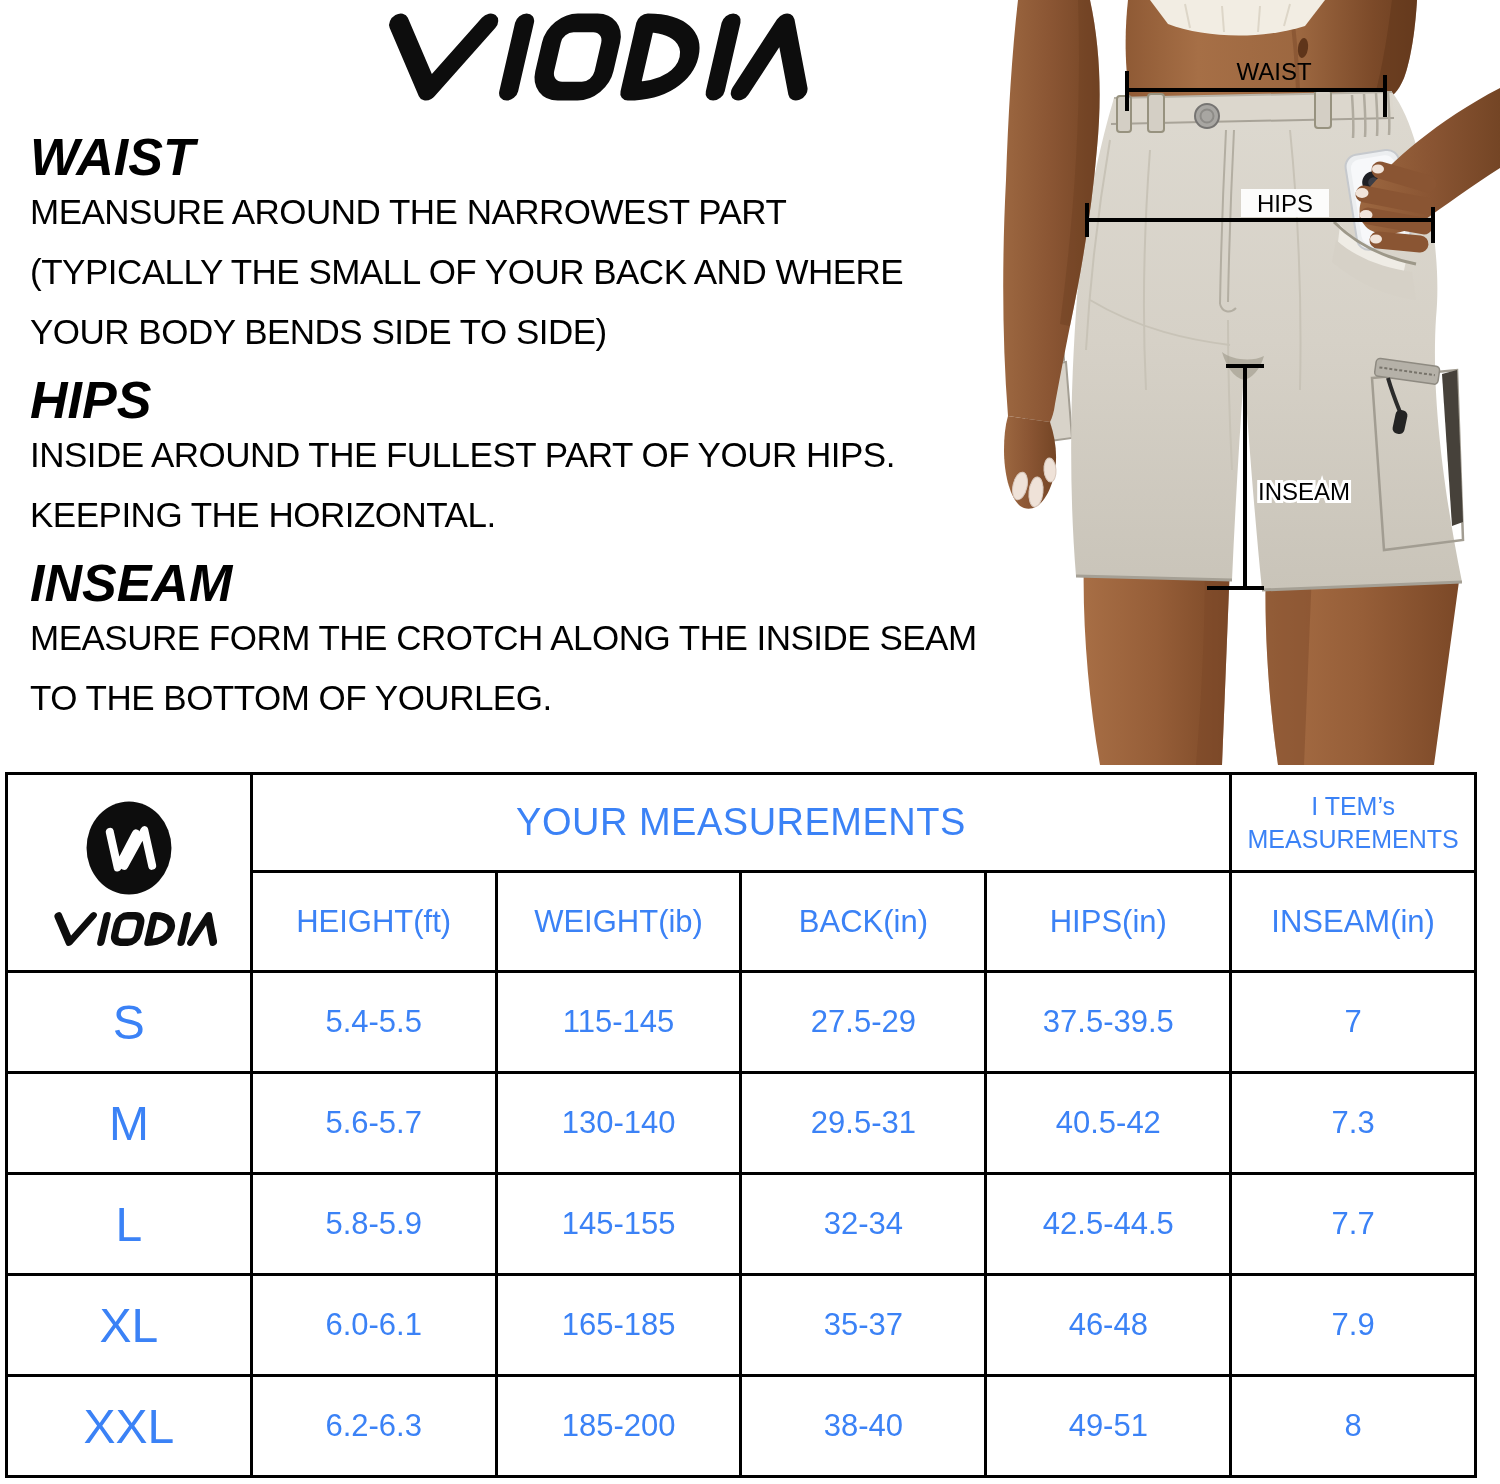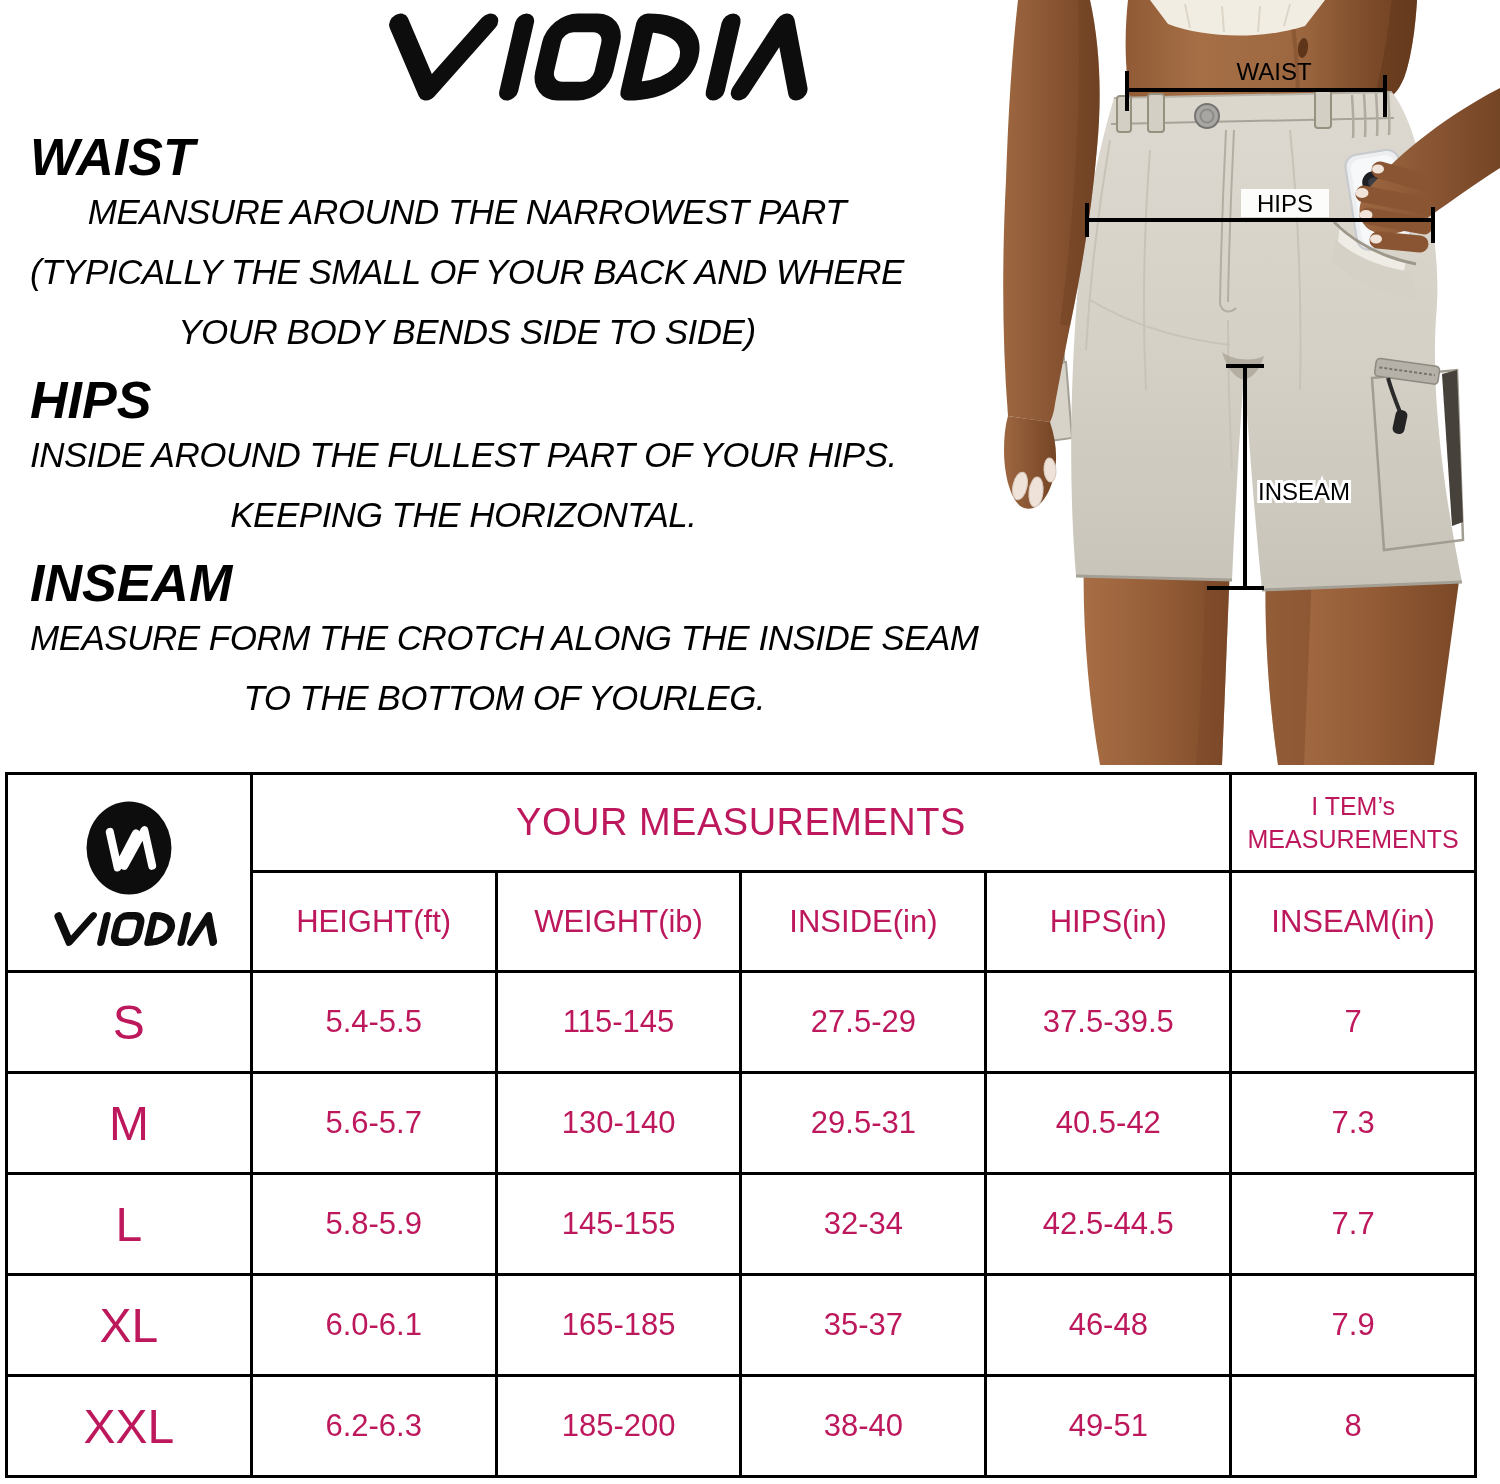--- a/index.html
+++ b/index.html
@@ -5,31 +5,31 @@
   html,body{margin:0;padding:0;background:#fff;}
   .canvas{position:relative;width:1500px;height:1484px;background:#fff;overflow:hidden;
           font-family:"Liberation Sans",sans-serif;color:#000;}
 
   
   .logo-top{position:absolute;left:352px;top:6px;width:458px;height:102px;}
 
   
   .instr{position:absolute;left:30px;white-space:nowrap;}
   .instr-h{margin:0;font-style:italic;font-weight:700;font-size:52px;line-height:50px;letter-spacing:0;}
-  .instr-l{font-style:italic;font-weight:400;font-size:35px;line-height:60px;letter-spacing:-0.5px;text-align:center;}
+  .instr-l{font-weight:400;font-size:35px;line-height:60px;letter-spacing:-0.5px;}
   .sec-waist{top:132px;} .sec-hips{top:375px;} .sec-inseam{top:558px;}
 
   
   .figure{position:absolute;left:960px;top:0;width:540px;height:765px;}
   .figure svg{display:block;width:540px;height:765px;}
   .ann-text{font-family:"Liberation Sans",sans-serif;font-size:24px;fill:#000;}
 
   
   .size-table{position:absolute;left:5px;top:772px;width:1472px;border-collapse:collapse;
-              table-layout:fixed;background:#fff;color:#be185d;}
+              table-layout:fixed;background:#fff;color:#3b82f6;}
   .size-table td,.size-table th{border:3px solid #000;padding:0;text-align:center;
               vertical-align:middle;font-weight:400;}
   .row-group{height:98px;} .row-cols{height:100px;}
   .size-table tbody tr{height:101px;}
   .group-header{font-size:38px;letter-spacing:0.5px;}
   .item-header{font-size:25px;line-height:33px;}
   .col-header{font-size:31px;margin-left:31px;}
   .size-cell{font-size:48px;}
   .val-cell{font-size:31px;}
   .logo-cell-inner{display:flex;flex-direction:column;align-items:center;justify-content:center;gap:10px;height:100%;}
@@ -266,21 +266,21 @@
         </td>
         <td colspan="4" class="group-header">YOUR MEASUREMENTS</td>
         <td class="item-header">
           <div>I TEM’s</div>
           <div>MEASUREMENTS</div>
         </td>
       </tr>
       <tr class="row-cols">
         <th class="col-header">HEIGHT(ft)</th>
         <th class="col-header">WEIGHT(ib)</th>
-        <th class="col-header">INSIDE(in)</th>
+        <th class="col-header">BACK(in)</th>
         <th class="col-header">HIPS(in)</th>
         <th class="col-header">INSEAM(in)</th>
       </tr>
     </thead>
     <tbody>
       <tr>
         <td class="size-cell">S</td>
         <td class="val-cell">5.4-5.5</td>
         <td class="val-cell">115-145</td>
         <td class="val-cell">27.5-29</td>

